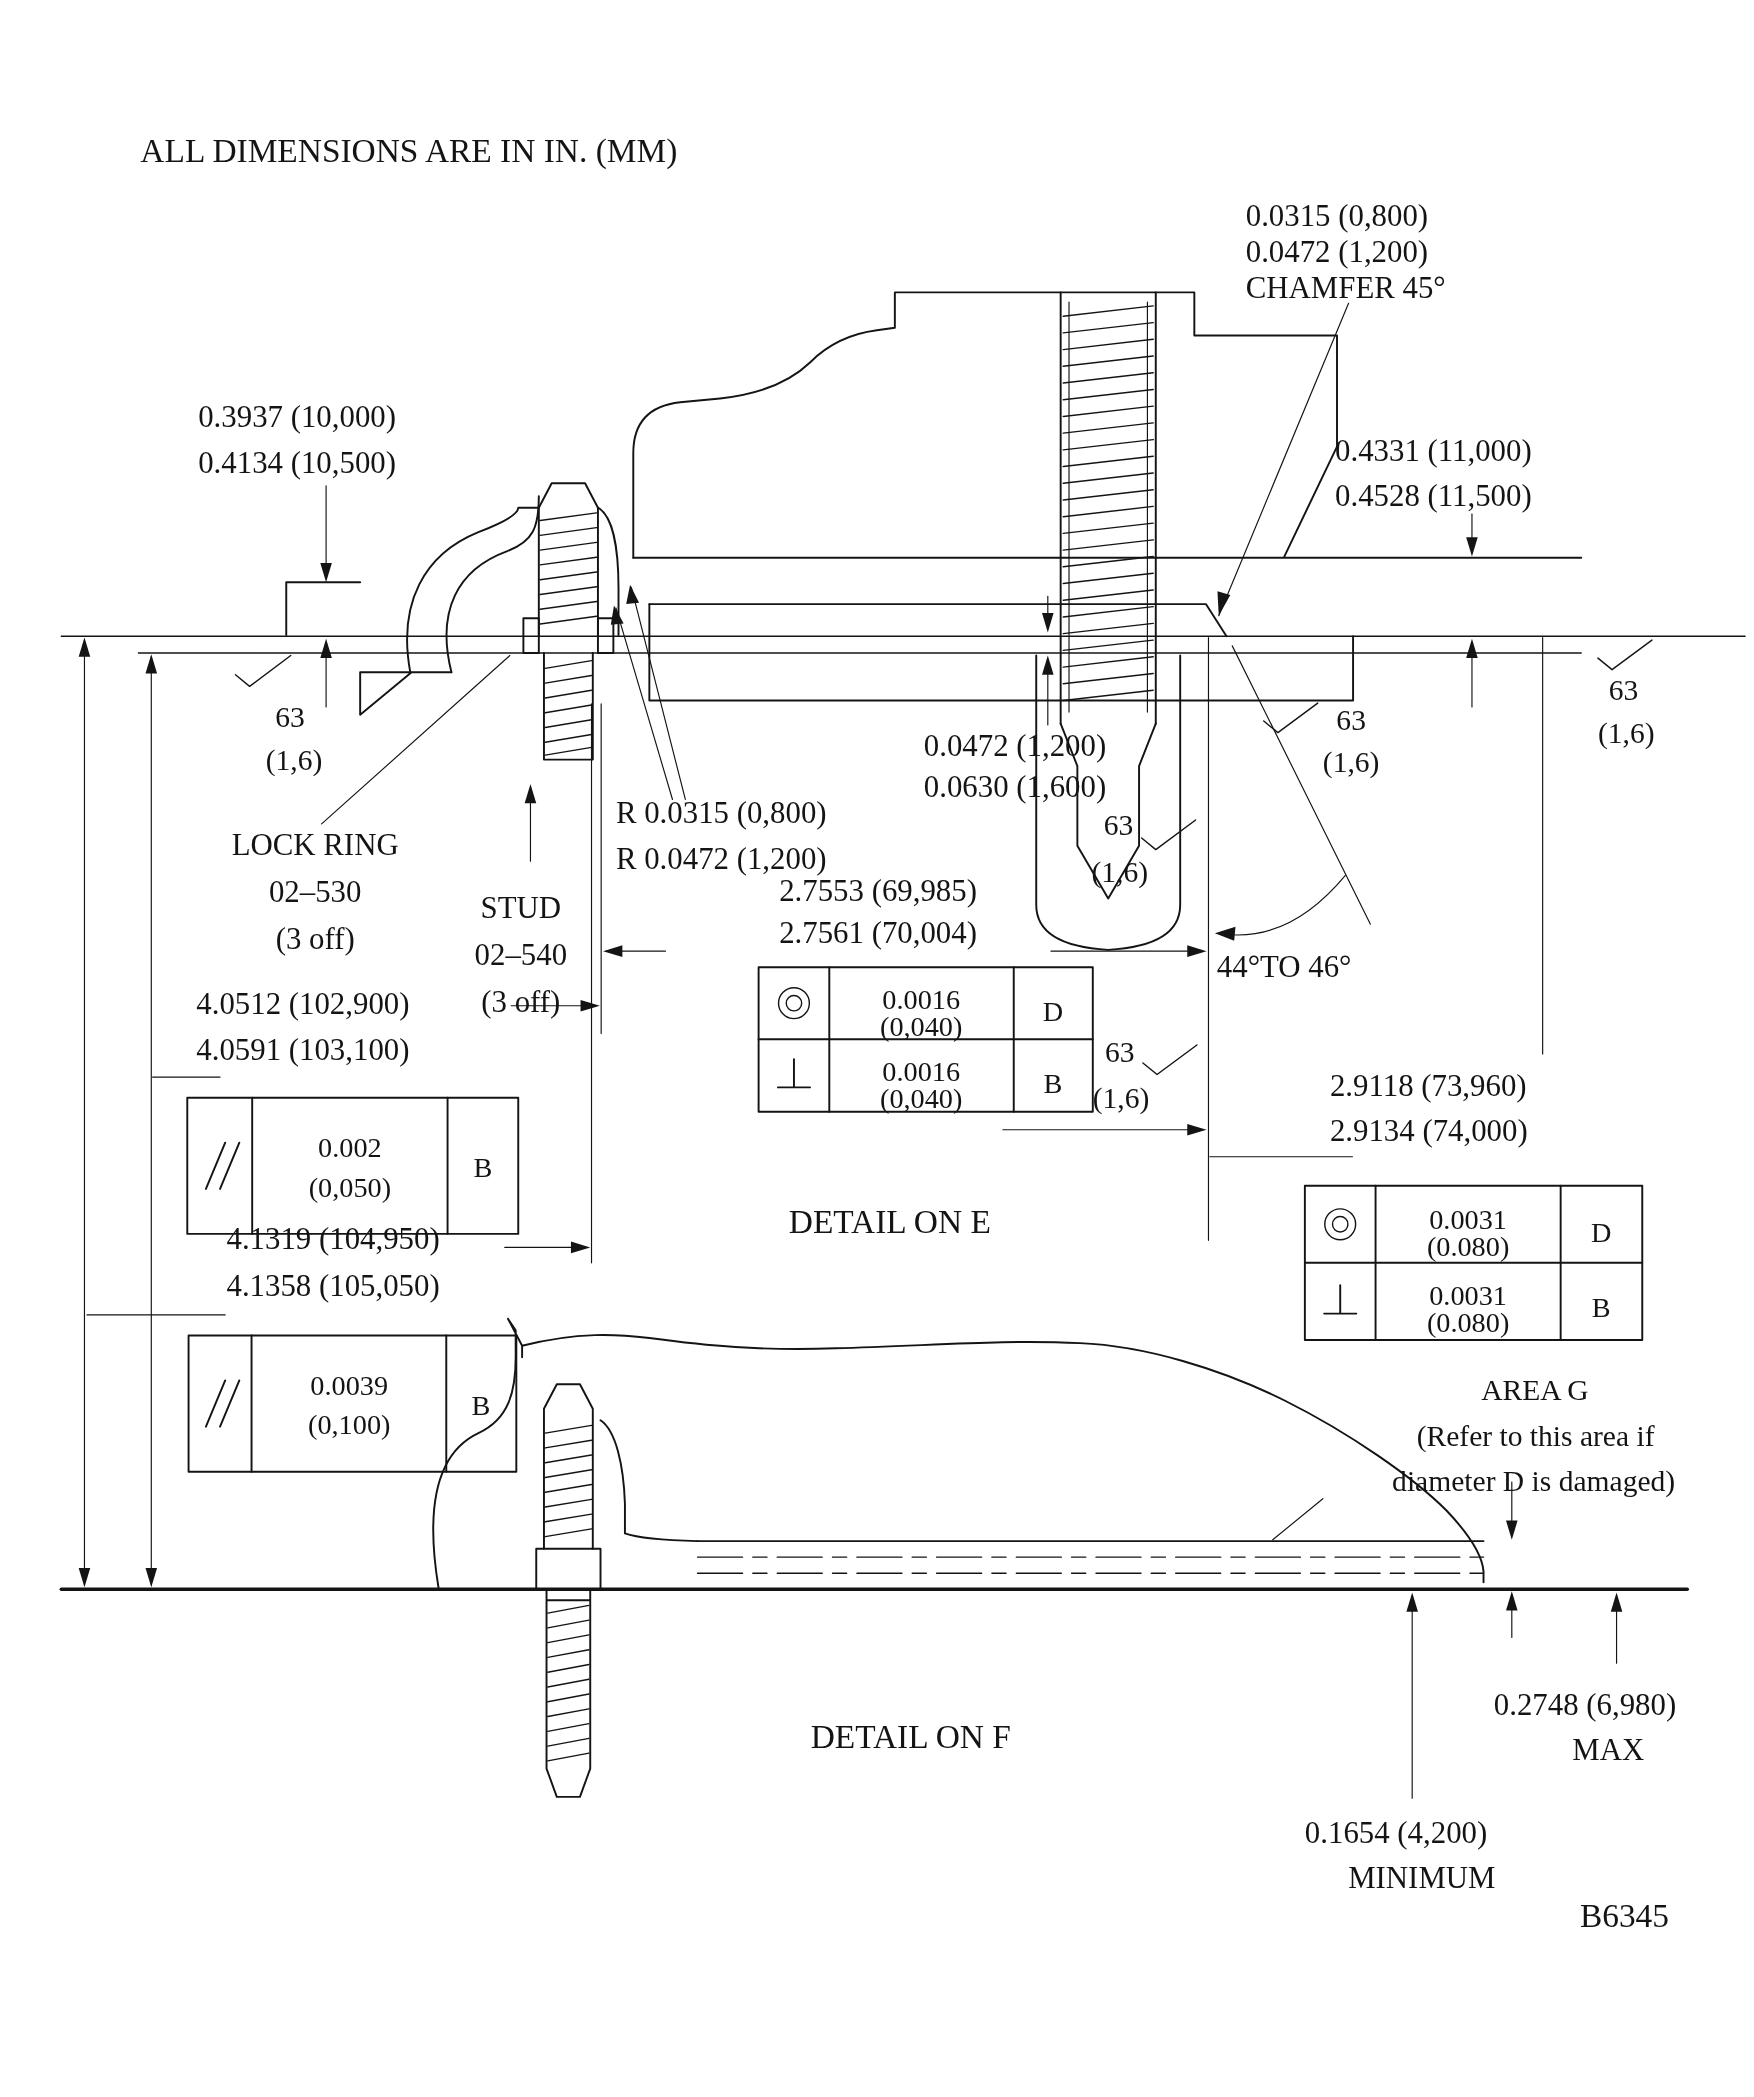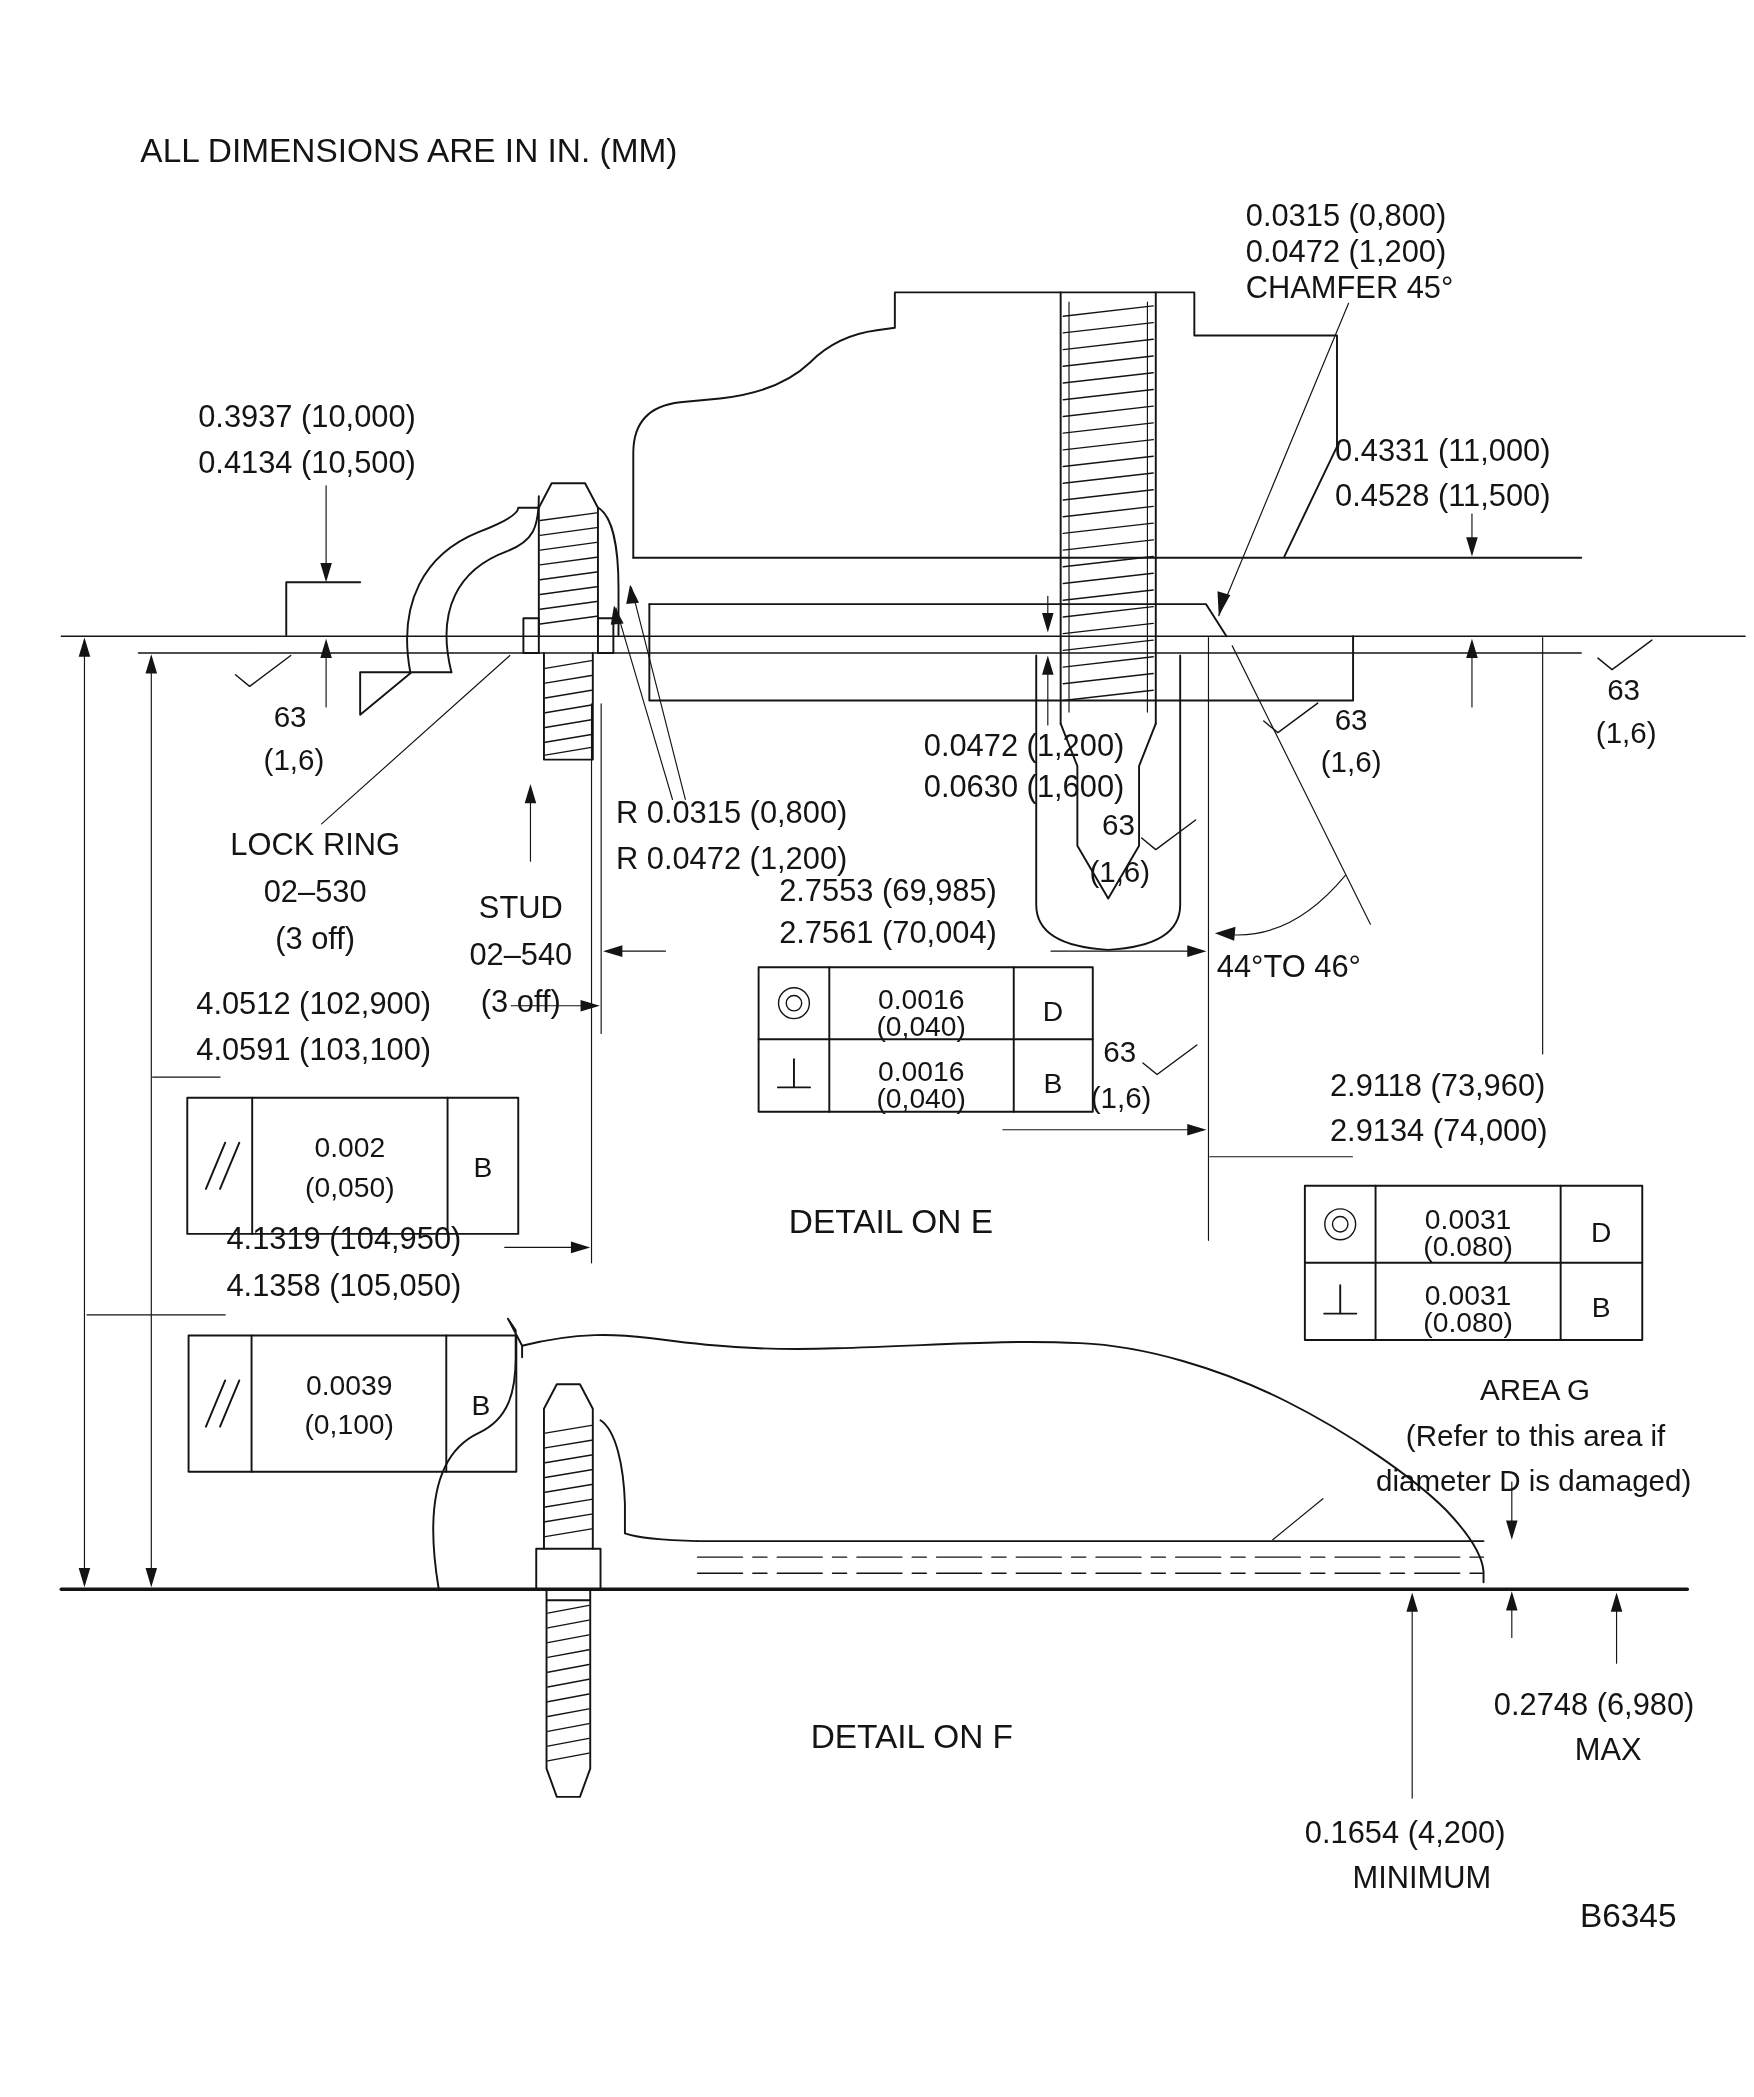--- a/index.html
+++ b/index.html
@@ -1,17 +1,17 @@
 <!DOCTYPE html>
 <html style="font-size:10.3px"><head>
 <meta charset="utf-8">
 <style>
   html,body{margin:0;padding:0;background:#fff;}
   #page{position:relative;width:1755px;height:2097px;background:#fff;overflow:hidden;
-        font-family:Liberation Sans, sans-serif;}
+        font-family:Liberation Serif, serif;}
   svg{position:absolute;inset:0;}
   .ln{stroke:#141414;fill:none;stroke-width:3;stroke-linecap:round;stroke-linejoin:round;}
   .thin{stroke-width:2.2;}
   .hair{stroke-width:1.8;}
   .thick{stroke-width:5.5;}
   .arr{fill:#141414;stroke:none;}
   text{fill:#141414;stroke:none;}
   .t52{font-size:52px;}
   .t48{font-size:48px;}
   .t46{font-size:46px;}

